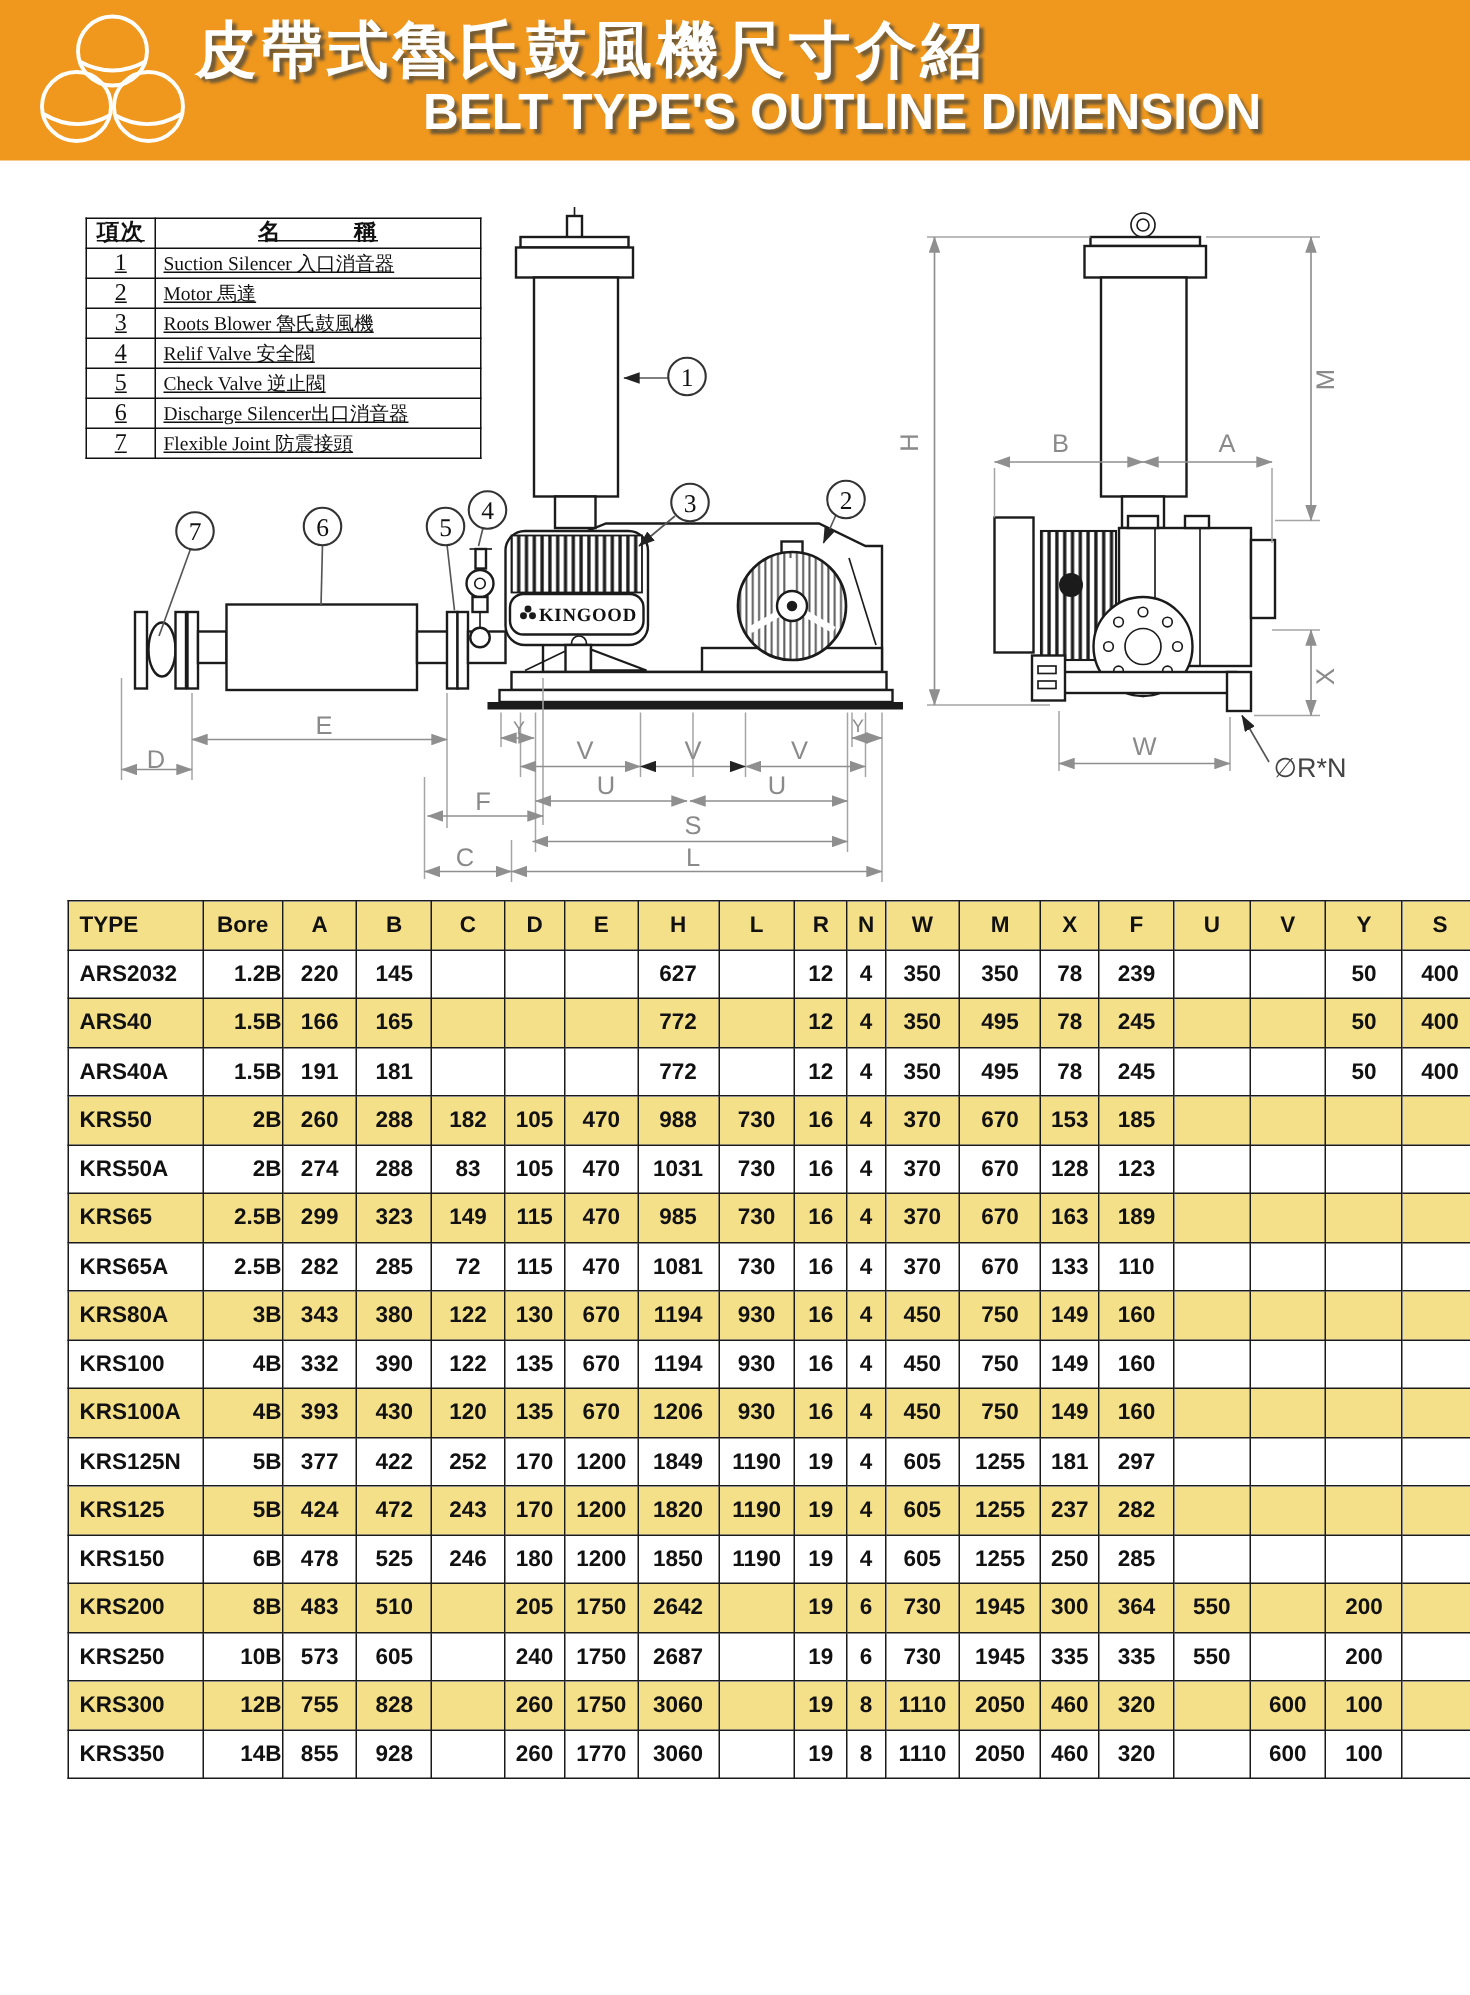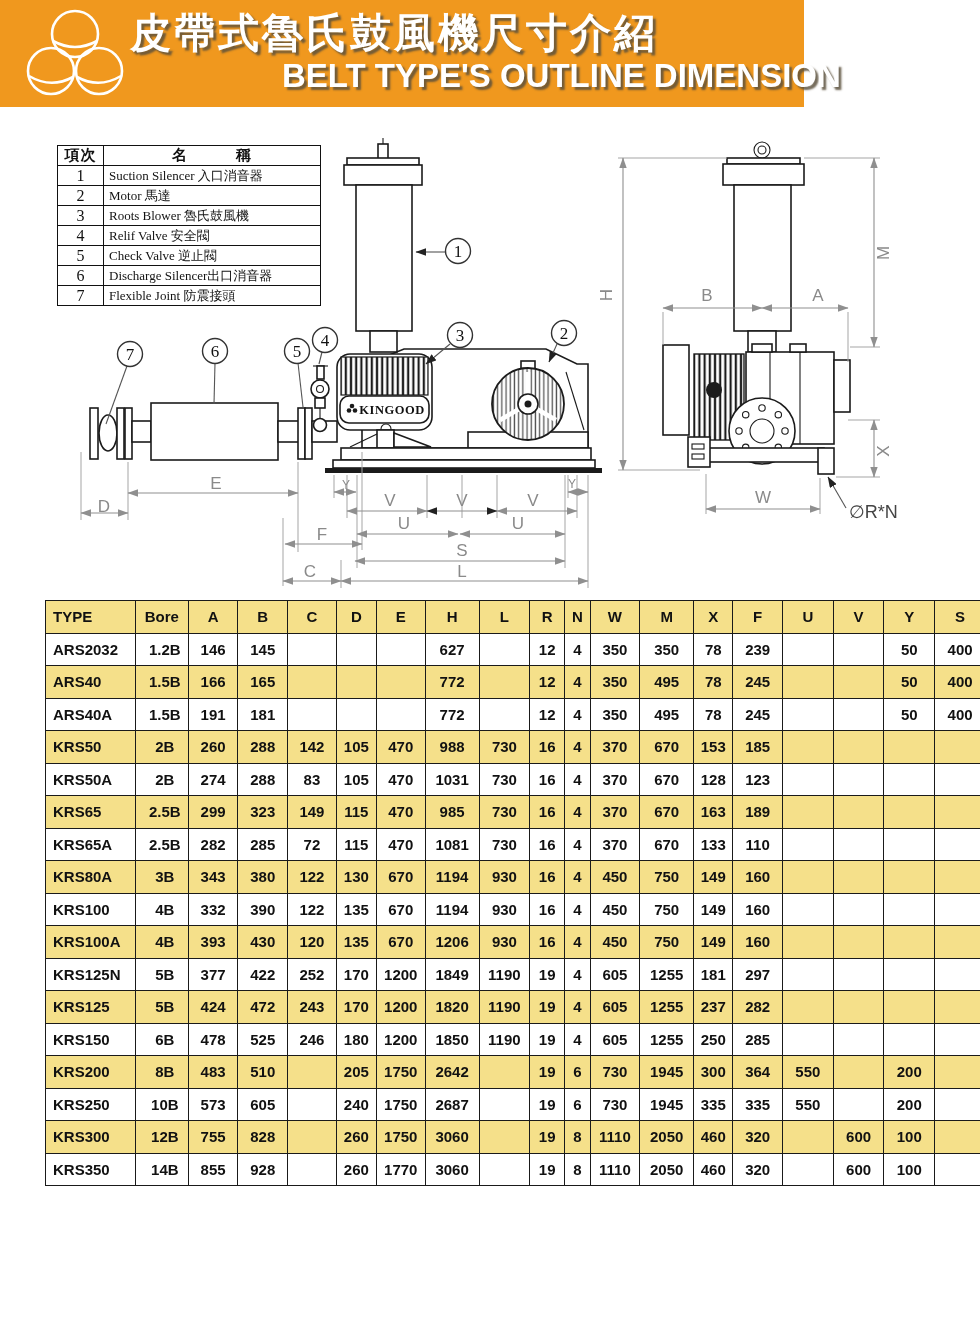--- a/index.html
+++ b/index.html
@@ -1,30 +1,30 @@
 <!DOCTYPE html>
 <html><head>
 <meta charset="utf-8">
 <style>
   html,body{margin:0;padding:0;background:#fff;}
   .page{position:relative;width:980px;height:1330px;background:#fff;overflow:hidden;
         font-family:"Liberation Sans",sans-serif;}
 
   
-  .banner{position:absolute;left:0;top:0;width:804px;height:107px;background:#F0981E;}
+  .banner{position:absolute;left:0;top:0;width:980px;height:107px;background:#F0981E;}
   .banner .logo{position:absolute;left:22px;top:5px;}
   .title-zh{position:absolute;left:130px;top:6px;font-size:41px;font-weight:bold;color:#fff;
             letter-spacing:3px;text-shadow:3px 3px 2px rgba(90,80,60,.85);white-space:nowrap;}
   .title-en{position:absolute;left:282px;top:56px;font-size:34px;font-weight:bold;color:#fff;
             letter-spacing:0px;text-shadow:3px 3px 2px rgba(90,80,60,.85);white-space:nowrap;
             transform:scaleX(.97);transform-origin:left;}
 
   
   .legend{position:absolute;left:57px;top:145px;width:264px;border-collapse:collapse;
-          font-family:"Liberation Serif",serif;color:#111;background:#fff;}
+          font-family:"Liberation Serif",serif;color:#111;background:#fff;text-decoration:underline;}
   .legend th,.legend td{border:1.6px solid #111;height:19px;padding:0;line-height:1;}
   .legend th{font-size:15px;font-weight:bold;text-align:center;letter-spacing:1px;}
   .legend td.no{width:45px;text-align:center;font-size:16px;}
   .legend td.nm{padding-left:5px;font-size:13px;text-align:left;}
 
   
   .drawing{position:absolute;left:0;top:0;width:980px;height:600px;}
   .lnf{fill:#fff;stroke:#1b1b1b;stroke-width:1.6;}
   .lnt{fill:none;stroke:#1b1b1b;stroke-width:1.1;}
   .fill{fill:#1b1b1b;stroke:none;}
@@ -40,21 +40,21 @@
   .rn{fill:#444;font-size:18px;font-family:"Liberation Sans",sans-serif;}
 
   
   .dims{position:absolute;left:45px;top:600px;width:941px;border-collapse:collapse;
         table-layout:fixed;font-size:15px;font-weight:bold;color:#111;background:#fff;}
   .dims th,.dims td{border:1.8px solid #1a1a1a;text-align:center;padding:0;overflow:hidden;
         white-space:nowrap;height:31.5px;line-height:1;}
   .dims thead th{background:#F5E08A;}
   .dims tbody tr:nth-child(even){background:#F5E08A;}
   .dims th:first-child,.dims td:first-child{text-align:left;padding-left:7px;}
-  .dims td:nth-child(2){text-align:center;padding-left:6px;}
+  .dims td:nth-child(2){text-align:right;padding-left:6px;}
 </style>
 </head>
 <body>
 
 <div class="page">
 
   <div class="banner">
     <svg class="logo" width="110" height="100" viewBox="0 0 110 100">
       <g fill="none" stroke="#fff" stroke-width="2.6">
         <circle cx="53" cy="29" r="23"></circle>
@@ -383,21 +383,21 @@
           <th>U</th>
           <th>V</th>
           <th>Y</th>
           <th>S</th>
         </tr>
       </thead>
     <tbody id="dims-body">
         <tr>
           <td>ARS2032</td>
           <td>1.2B</td>
-          <td>146</td>
+          <td>220</td>
           <td>145</td>
           <td></td>
           <td></td>
           <td></td>
           <td>627</td>
           <td></td>
           <td>12</td>
           <td>4</td>
           <td>350</td>
           <td>350</td>
@@ -448,21 +448,21 @@
           <td></td>
           <td></td>
           <td>50</td>
           <td>400</td>
         </tr>
         <tr>
           <td>KRS50</td>
           <td>2B</td>
           <td>260</td>
           <td>288</td>
-          <td>142</td>
+          <td>182</td>
           <td>105</td>
           <td>470</td>
           <td>988</td>
           <td>730</td>
           <td>16</td>
           <td>4</td>
           <td>370</td>
           <td>670</td>
           <td>153</td>
           <td>185</td>

